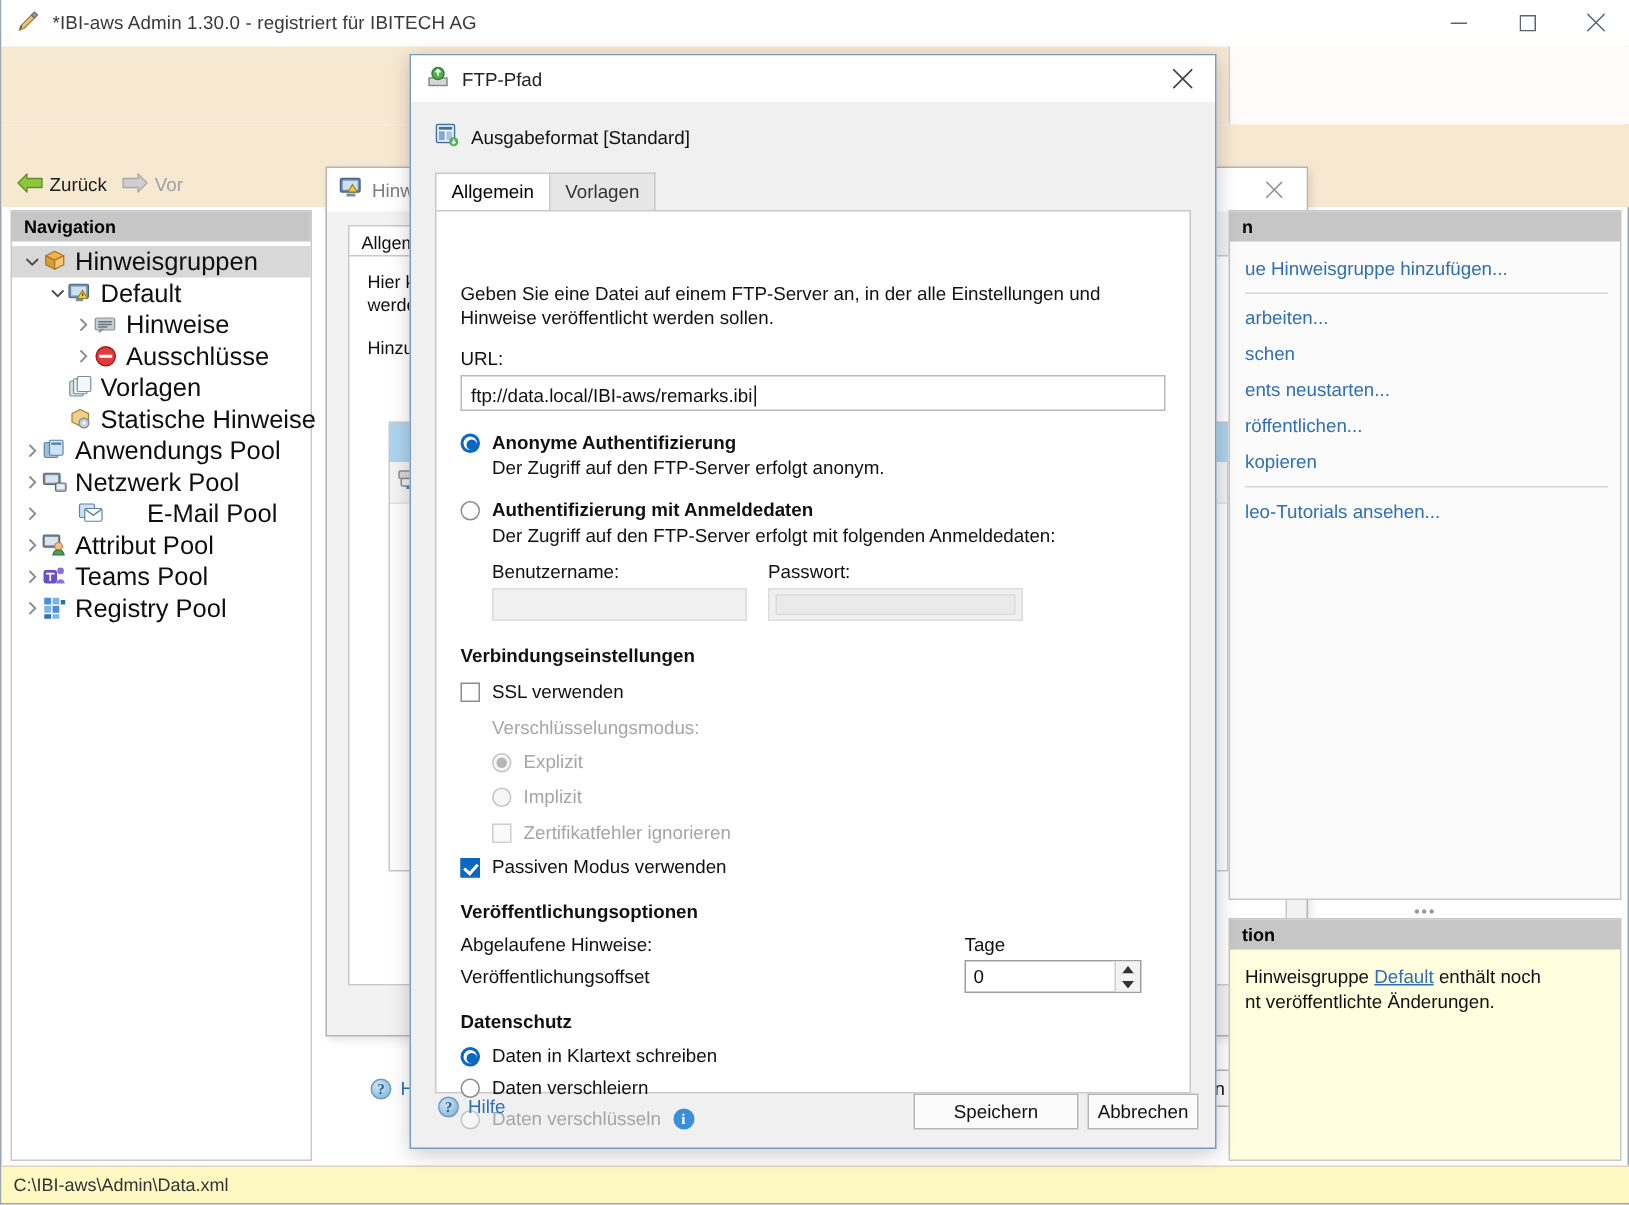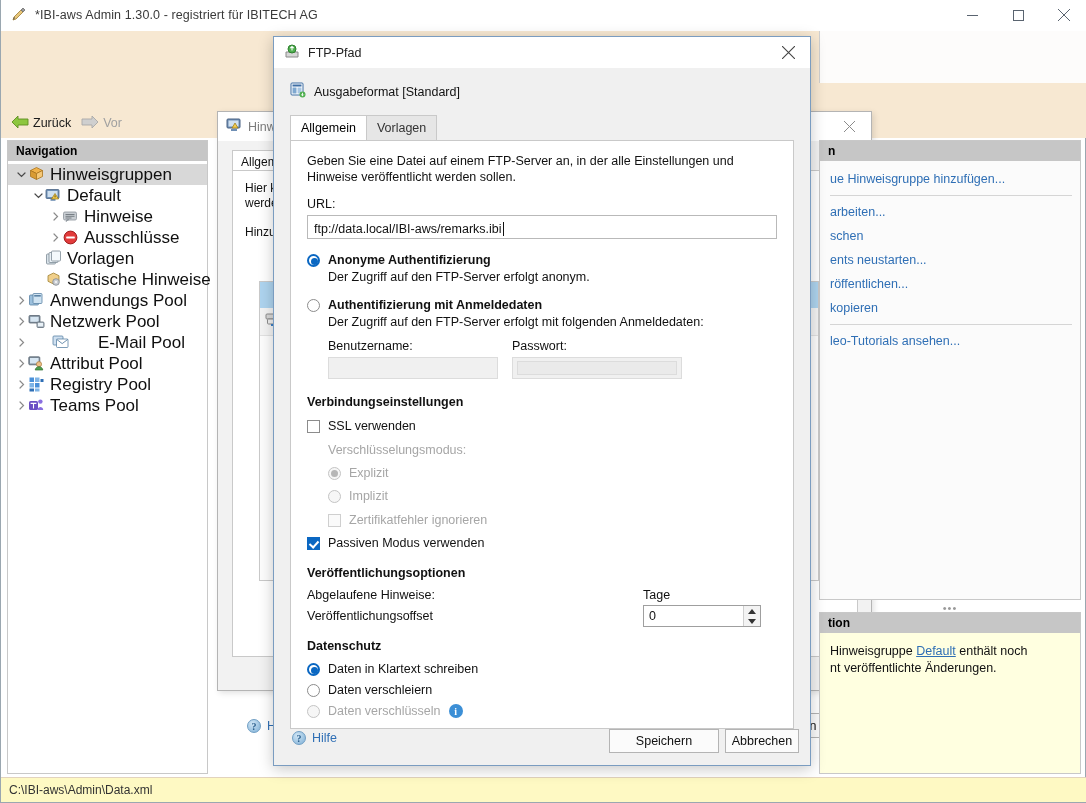--- a/index.html
+++ b/index.html
@@ -199,21 +199,21 @@
   .tab {
     padding: 5px 10px 5px 10px; border: 1px solid #c9c9c9; border-bottom: none;
     background: #e6e6e6; color: #333; margin-right: -1px;
   }
   .tab.active { background: #ffffff; color: #000; position: relative; z-index: 2; }
 
   .tabpanel {
     margin: 0 16px 0 16px; background: #ffffff; border: 1px solid #c9c9c9;
     height: 589px; position: relative;
   }
-  .tabpanel .pad { padding: 12px 16px 0 16px; }
+  .tabpanel .pad { padding: 12px 16px 0 16px; margin-top: 35px; }
 
   .intro { font-size: 12.5px; line-height: 16px; color: #111; }
   .fieldlabel { font-size: 12.5px; color: #111; margin-top: 12px; }
   .textinput {
     height: 24px; border: 1px solid #b9b9b9; background: #fff;
     font-size: 12.5px; color: #111; padding: 3px 5px 0 6px; margin-top: 4px;
     display: flex; align-items: center;
   }
   .caret {
     display: inline-block; width: 1px; height: 14px; background: #111;
@@ -498,43 +498,43 @@
             </svg></span>
           <span class="tlabel">Attribut Pool</span>
         </div>
         <div class="tree-row" style="padding-left: 6px;">
           <span class="tw">
             <svg width="9" height="9" viewBox="0 0 9 9">
               <path d="M3 1l3.5 3.5L3 8" fill="none" stroke="#8b8b8b" stroke-width="1.2" stroke-linecap="round"></path>
             </svg>
           </span>
           <span class="tico"><svg width="17" height="17" viewBox="0 0 17 17">
+              <rect x="1" y="4" width="9" height="9" rx="1.6" fill="#6b4fc4"></rect>
+              <path d="M2.6 6.4h5.8M5.5 6.4v5" stroke="#fff" stroke-width="1.1"></path>
+              <circle cx="12.4" cy="4.6" r="2.2" fill="#8a6fe0"></circle>
+              <path d="M9.6 13c.2-2 1.4-2.9 2.8-2.9s2.6.9 2.8 2.9z" fill="#8a6fe0"></path>
+            </svg></span>
+          <span class="tlabel">Teams Pool</span>
+        </div>
+        <div class="tree-row" style="padding-left: 6px;">
+          <span class="tw">
+            <svg width="9" height="9" viewBox="0 0 9 9">
+              <path d="M3 1l3.5 3.5L3 8" fill="none" stroke="#8b8b8b" stroke-width="1.2" stroke-linecap="round"></path>
+            </svg>
+          </span>
+          <span class="tico"><svg width="17" height="17" viewBox="0 0 17 17">
               <rect x="1.5" y="1.5" width="4.5" height="4.5" fill="#4a90d9"></rect>
               <rect x="7" y="1.5" width="4.5" height="4.5" fill="#7fb4e6"></rect>
               <rect x="12.5" y="3" width="3" height="3" fill="#2f6fb5"></rect>
               <rect x="1.5" y="7" width="4.5" height="4.5" fill="#7fb4e6"></rect>
               <rect x="7" y="7" width="4.5" height="4.5" fill="#4a90d9"></rect>
               <rect x="1.5" y="12.5" width="4.5" height="3" fill="#2f6fb5"></rect>
               <rect x="7" y="12.5" width="4.5" height="3" fill="#7fb4e6"></rect>
             </svg></span>
           <span class="tlabel">Registry Pool</span>
-        </div>
-        <div class="tree-row" style="padding-left: 6px;">
-          <span class="tw">
-            <svg width="9" height="9" viewBox="0 0 9 9">
-              <path d="M3 1l3.5 3.5L3 8" fill="none" stroke="#8b8b8b" stroke-width="1.2" stroke-linecap="round"></path>
-            </svg>
-          </span>
-          <span class="tico"><svg width="17" height="17" viewBox="0 0 17 17">
-              <rect x="1" y="4" width="9" height="9" rx="1.6" fill="#6b4fc4"></rect>
-              <path d="M2.6 6.4h5.8M5.5 6.4v5" stroke="#fff" stroke-width="1.1"></path>
-              <circle cx="12.4" cy="4.6" r="2.2" fill="#8a6fe0"></circle>
-              <path d="M9.6 13c.2-2 1.4-2.9 2.8-2.9s2.6.9 2.8 2.9z" fill="#8a6fe0"></path>
-            </svg></span>
-          <span class="tlabel">Teams Pool</span>
         </div>
       </div>
   </div>
 
   <div id="bgwin">
     <div class="bg-title">
       <span>
         <svg width="16" height="16" viewBox="0 0 16 16">
           <rect x="1" y="2" width="13" height="9" rx="1" fill="#6f8fb5" stroke="#4a6383"></rect>
           <rect x="2.5" y="3.5" width="10" height="6" fill="#cfe0f0"></rect>

